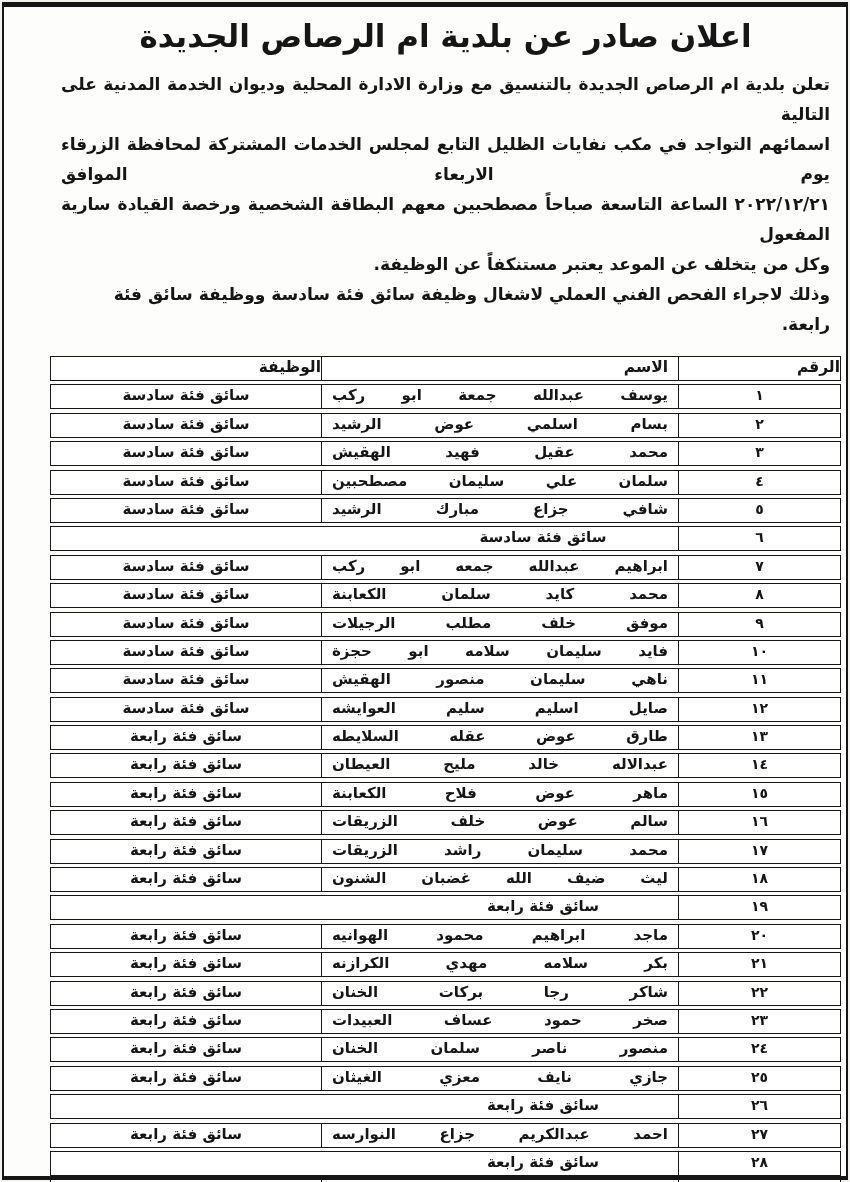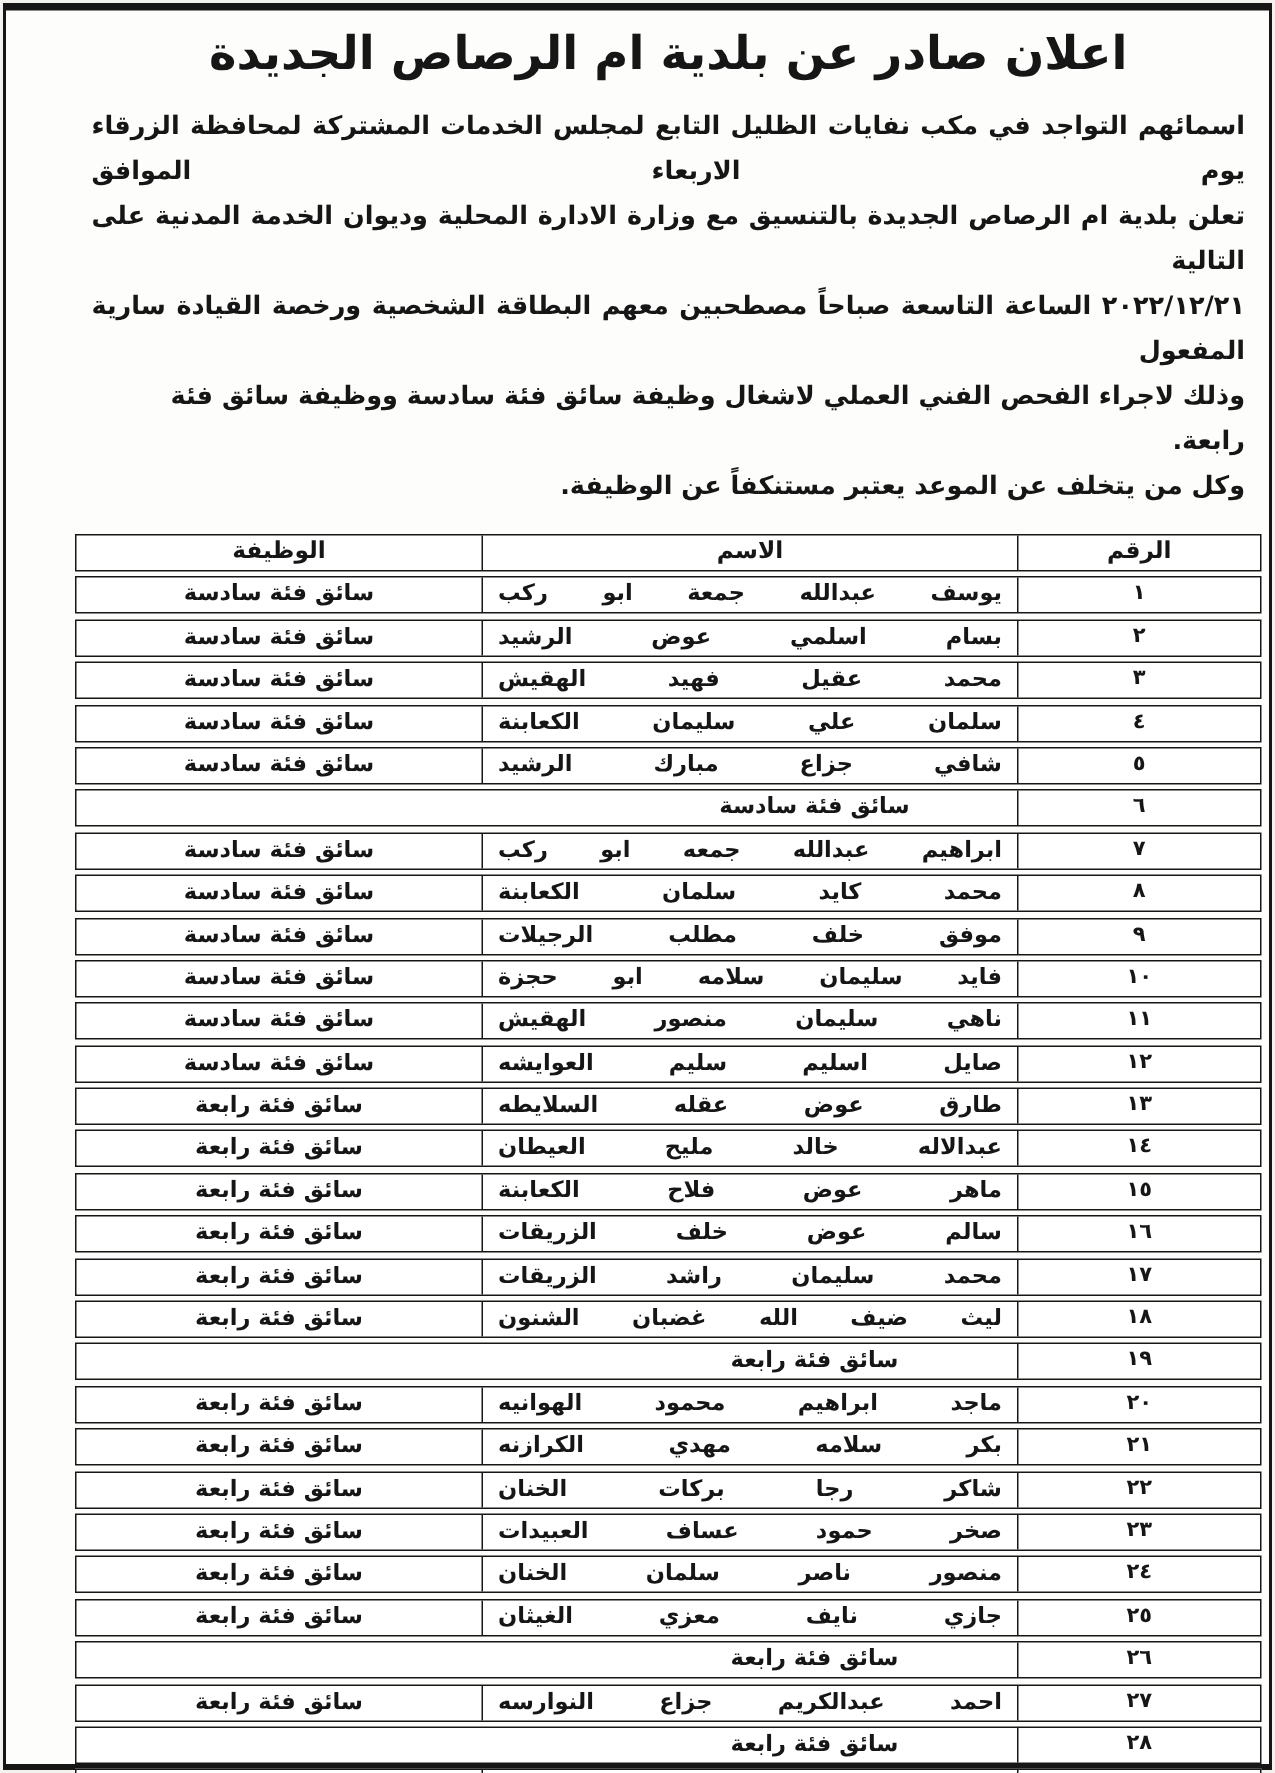--- a/index.html
+++ b/index.html
@@ -66,36 +66,36 @@
     white-space:nowrap;
   }
   .cell:not(:first-child){border-inline-start:1.7px solid var(--ink);}
   .cell.num{width:161px;font-size:14px;}
   .cell.name{flex:1;padding:0 10px;}
   .cell.job{width:271px;}
   .row:not(.header) .cell.name{
     text-align:justify;
     text-align-last:justify;
   }
-  .header .cell{font-size:15.5px;}
+  .header .cell{font-size:15.5px;text-align:right;}
 </style>
 </head>
 <body>
 
 <div class="page">
   <div class="doc">
 
     <h1 class="title">اعلان صادر عن بلدية ام الرصاص الجديدة</h1>
 
     <div class="bodytext">
+      <div class="bline stretch">تعلن بلدية ام الرصاص الجديدة بالتنسيق مع وزارة الادارة المحلية وديوان الخدمة المدنية على التالية</div>
       <div class="bline stretch">اسمائهم التواجد في مكب نفايات الظليل التابع لمجلس الخدمات المشتركة لمحافظة الزرقاء يوم الاربعاء الموافق</div>
-      <div class="bline stretch">تعلن بلدية ام الرصاص الجديدة بالتنسيق مع وزارة الادارة المحلية وديوان الخدمة المدنية على التالية</div>
       <div class="bline stretch">٢٠٢٢/١٢/٢١ الساعة التاسعة صباحاً مصطحبين معهم البطاقة الشخصية ورخصة القيادة سارية المفعول</div>
+      <div class="bline">وكل من يتخلف عن الموعد يعتبر مستنكفاً عن الوظيفة.</div>
       <div class="bline">وذلك لاجراء الفحص الفني العملي لاشغال وظيفة سائق فئة سادسة ووظيفة سائق فئة رابعة.</div>
-      <div class="bline">وكل من يتخلف عن الموعد يعتبر مستنكفاً عن الوظيفة.</div>
     </div>
 
     <div class="table" id="applicants-table">
       <div class="row header">
         <div class="cell num">الرقم</div>
         <div class="cell name">الاسم</div>
         <div class="cell job">الوظيفة</div>
       </div>
 
     <div class="row">
@@ -108,21 +108,21 @@
           <div class="cell name">بسام اسلمي عوض الرشيد</div>
           <div class="cell job">سائق فئة سادسة</div>
         </div>
         <div class="row">
           <div class="cell num">٣</div>
           <div class="cell name">محمد عقيل فهيد الهقيش</div>
           <div class="cell job">سائق فئة سادسة</div>
         </div>
         <div class="row">
           <div class="cell num">٤</div>
-          <div class="cell name">سلمان علي سليمان الكعابنة</div>
+          <div class="cell name">سلمان علي سليمان مصطحبين</div>
           <div class="cell job">سائق فئة سادسة</div>
         </div>
         <div class="row">
           <div class="cell num">٥</div>
           <div class="cell name">شافي جزاع مبارك الرشيد</div>
           <div class="cell job">سائق فئة سادسة</div>
         </div>
         <div class="row">
           <div class="cell num">٦</div>
           <div class="cell job">سائق فئة سادسة</div>

